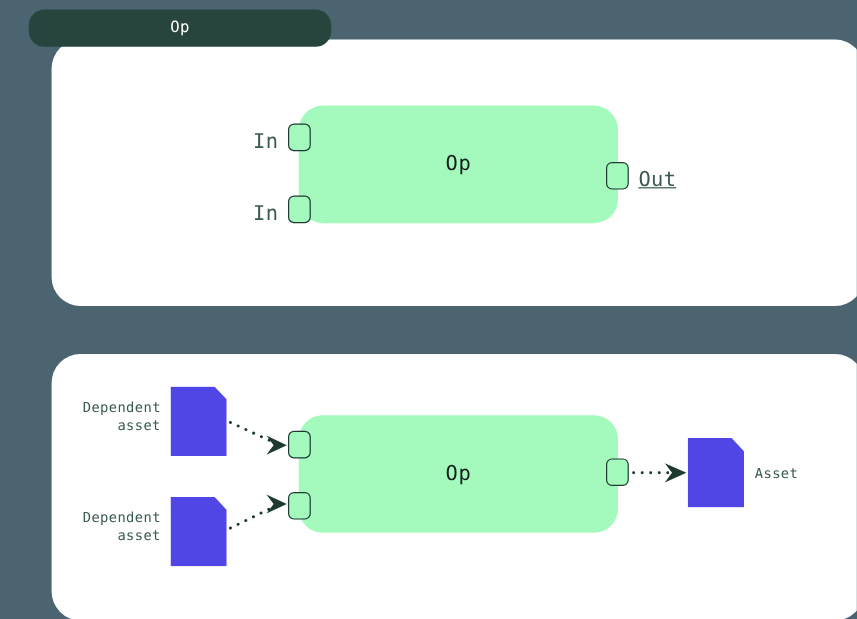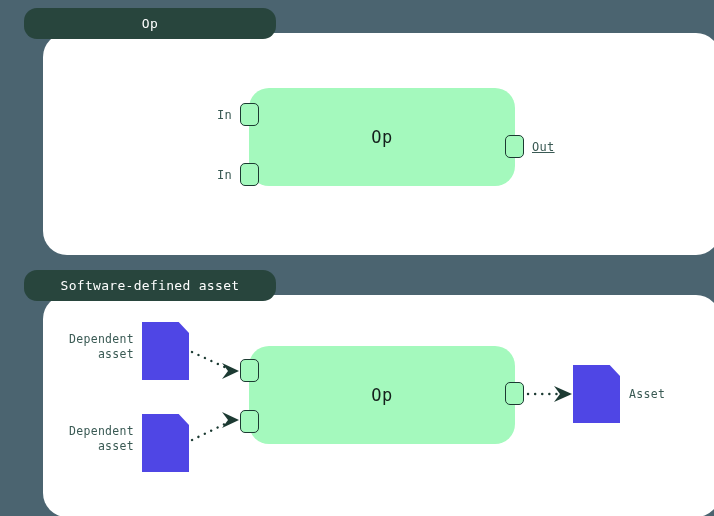--- a/index.html
+++ b/index.html
@@ -87,21 +87,21 @@
     box-sizing: border-box;
     background: #a4f9bd;
     border: 1.6px solid #1c3a32;
     border-radius: 5px;
     z-index: 4;
   }
 
   
   .port-label {
     position: absolute;
-    font-size: 12px;
+    font-size: 17px;
     color: #3a5a54;
     white-space: nowrap;
     z-index: 4;
     letter-spacing: 0.3px;
   }
   .port-label.left  { text-align: right; }
   .port-label.right { text-align: left; text-decoration: underline; }
 
   
   .asset-shape {
@@ -157,21 +157,20 @@
 
     <div class="port" style="left:489px; top:127px;"></div>
     <div class="port-label right" style="left:516px; top:132px; width:70px;">Out</div>
 
   </div>
 
   <div class="section" id="section-sda">
 
     <div class="section-panel"></div>
 
-    <div class="section-tab">Software-defined asset</div>
 
     <div class="op-box" style="left:233px; top:76px; width:266px; height:98px;">
       <div class="op-label">Op</div>
     </div>
 
     <div class="asset-shape" style="left:126px; top:52px;"></div>
     <div class="asset-label left-of" style="left:24px; top:62px; width:94px;">Dependent
 asset</div>
 
     <div class="asset-shape" style="left:126px; top:144px;"></div>

